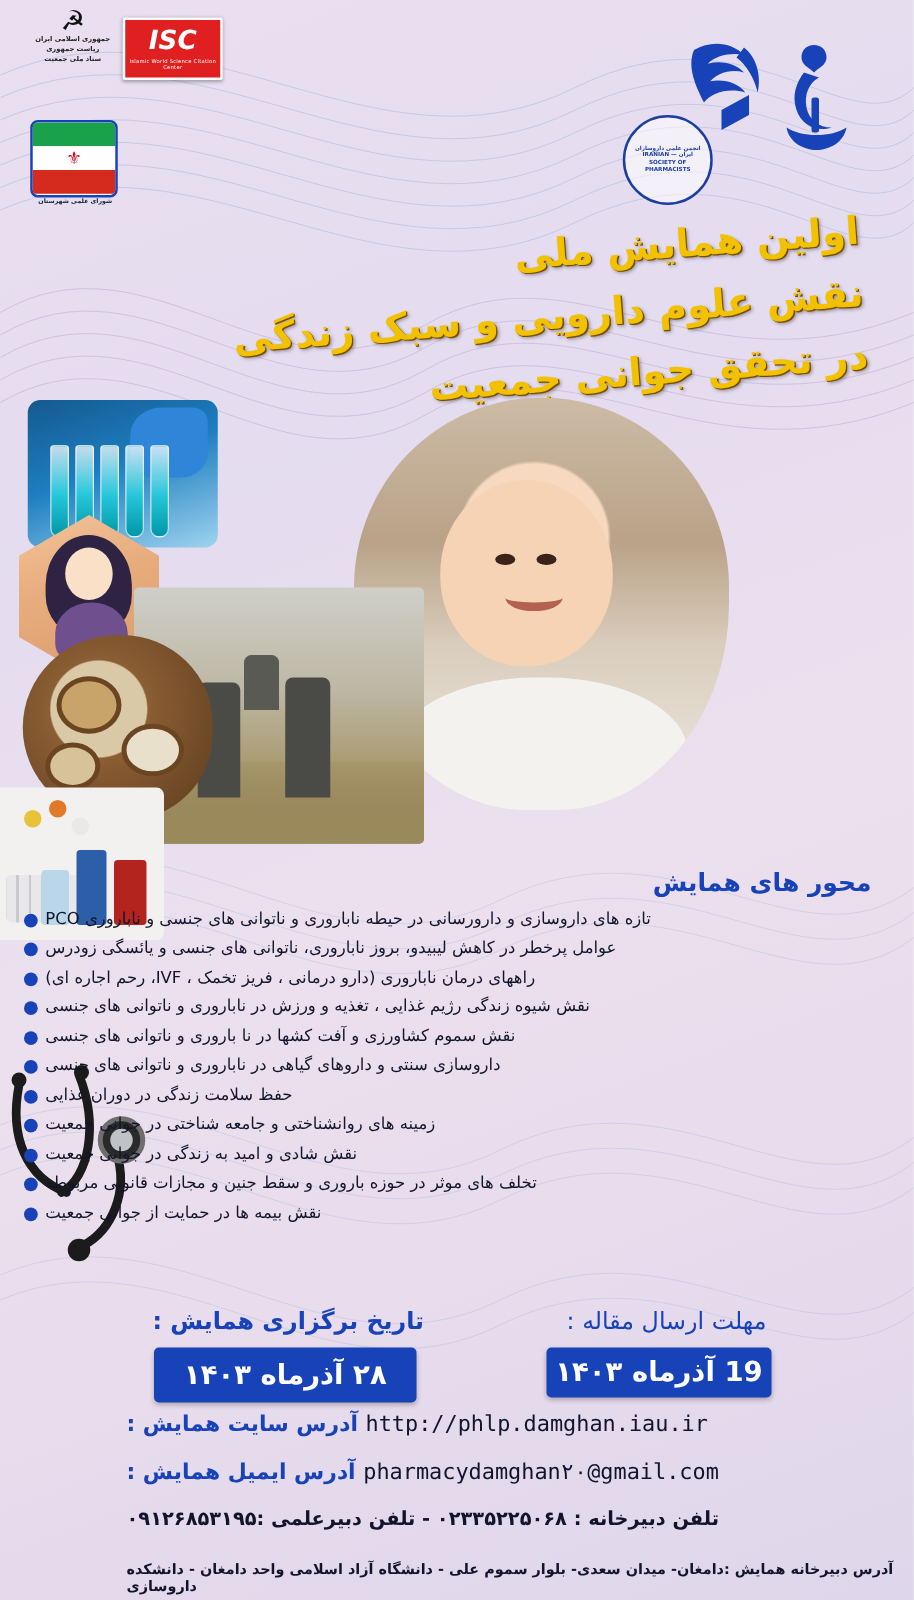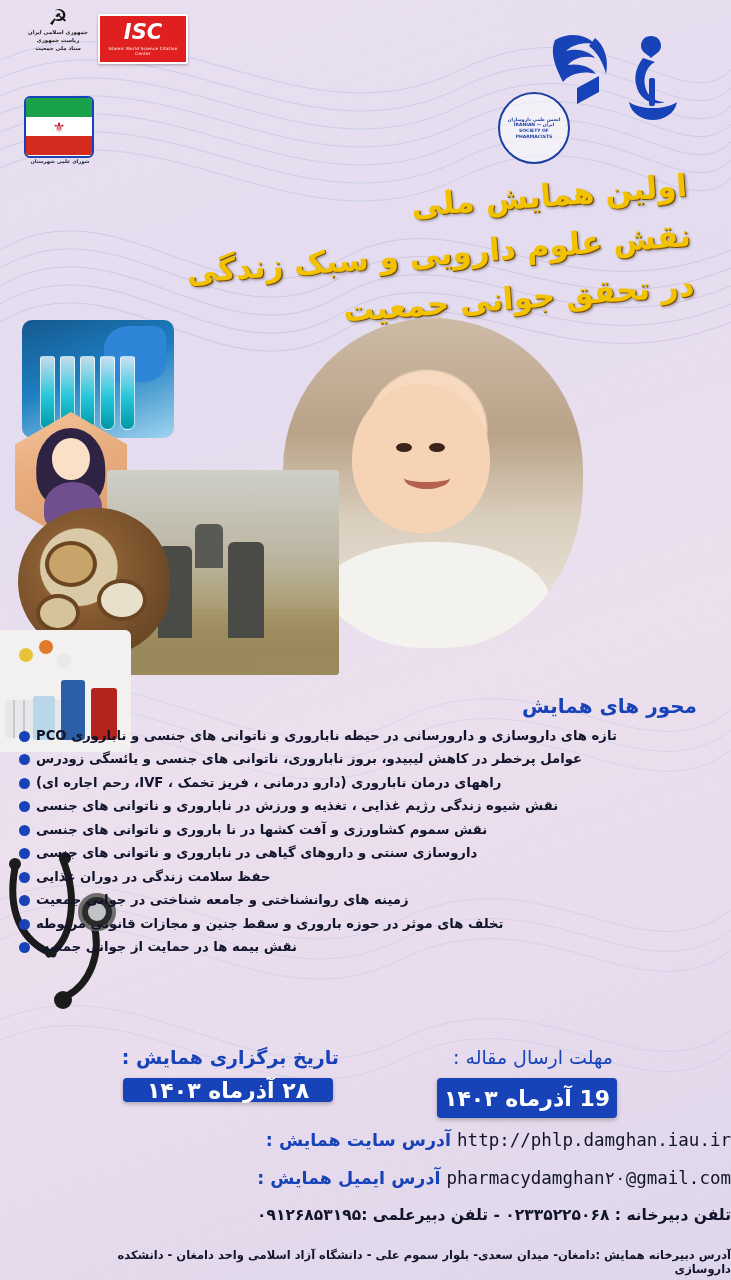--- a/index.html
+++ b/index.html
@@ -23,21 +23,21 @@
   .logo-iau {
     position: absolute; right: 28px; top: 18px; width: 170px; height: 110px;
   }
   .header-title {
     position: absolute; right: 210px; top: 24px; width: 310px;
     text-align: center; color: #1742b8; font-weight: bold;
     line-height: 1.55; font-size: 20px; letter-spacing: .2px;
     text-shadow: 0 1px 0 rgba(255,255,255,.6);
   }
   .isc-badge {
-    position: absolute; left: 98px; top: 14px; width: 90px; height: 50px;
+    position: absolute; left: 98px; top: 14px; width: 80px; height: 50px;
     background: #e02020; border: 2px solid #fff; border-radius: 2px;
     color: #fff; display: flex; flex-direction: column; align-items: center;
     justify-content: center; box-shadow: 0 1px 3px rgba(0,0,0,.3);
   }
   .isc-badge .isc-main { font-size: 21px; font-weight: bold; font-style: italic; line-height: 1; }
   .isc-badge .isc-sub { font-size: 4.2px; margin-top: 3px; letter-spacing: .2px; text-align:center; }
 
   .seal {
     position: absolute; border-radius: 50%; border: 2px solid #1a3fa0;
     background: rgba(255,255,255,.55); color: #1a3fa0;
@@ -197,21 +197,21 @@
   }
   .topics {
     position: absolute; right: 22px; top: 726px; width: 690px;
     text-align: right; direction: rtl;
   }
   .topic-row {
     display: flex; align-items: flex-start; justify-content: flex-end;
     margin-bottom: 3px;
   }
   .topic-text {
-    font-size: 13.2px; line-height: 1.55; color: #11142b; font-weight: bold;
+    font-size: 13.2px; line-height: 1.55; color: #11142b; font-weight: normal;
     max-width: 660px;
   }
   .bullet {
     width: 11px; height: 11px; border-radius: 50%; background: #1742b8;
     margin-right: 6px; margin-left: 0; margin-top: 5px; flex: 0 0 auto;
   }
 
   
   .label-date-hold {
     position: absolute; right: 392px; top: 1046px; color: #1742b8;
@@ -219,26 +219,26 @@
   }
   .label-deadline {
     position: absolute; right: 118px; top: 1046px; color: #1742b8;
     font-size: 19px; font-weight: normal;
   }
   .date-box {
     position: absolute; background: #1742b8; color: #fff; font-weight: bold;
     font-size: 22px; border-radius: 4px; display: flex; align-items: center;
     justify-content: center; box-shadow: 0 2px 4px rgba(0,0,0,.25);
   }
-  .date-box.hold { right: 398px; top: 1078px; width: 210px; height: 24px; }
+  .date-box.hold { right: 398px; top: 1078px; width: 210px; height: 44px; }
   .date-box.deadline { right: 114px; top: 1078px; width: 180px; height: 40px; }
 
   
   .contact-line {
-    position: absolute; width: 630px; text-align: right; direction: rtl;
+    position: absolute; width: 630px; text-align: left; direction: rtl;
     color: #11142b; font-weight: bold;
   }
   .contact-line .lbl { color: #1742b8; }
   .site-line { top: 1130px; font-size: 17.5px; }
   .email-line { top: 1168px; font-size: 17.5px; }
   .phone-line { top: 1206px; font-size: 15.5px; }
   .addr-line { top: 1248px; font-size: 11.5px; }
   .mono { font-family: "DejaVu Sans Mono", "Liberation Mono", monospace; font-weight: normal; }
 
 </style>
@@ -416,20 +416,24 @@
   </div>
   <div class="topic-row">
     <span class="topic-text">حفظ سلامت زندگی در دوران غذایی</span>
     <span class="bullet"></span>
   </div>
   <div class="topic-row">
     <span class="topic-text">زمینه های روانشناختی و جامعه شناختی در جوانی جمعیت</span>
     <span class="bullet"></span>
   </div>
   <div class="topic-row">
+    <span class="topic-text">نقش شادی و امید به زندگی در جوانی جمعیت</span>
+    <span class="bullet"></span>
+  </div>
+  <div class="topic-row">
     <span class="topic-text">تخلف های موثر در حوزه باروری و سقط جنین و مجازات قانونی مربوطه</span>
     <span class="bullet"></span>
   </div>
   <div class="topic-row">
     <span class="topic-text">نقش بیمه ها در حمایت از جوانی جمعیت</span>
     <span class="bullet"></span>
   </div>
 </div>
 
 <div class="label-date-hold">تاریخ برگزاری همایش :</div>

